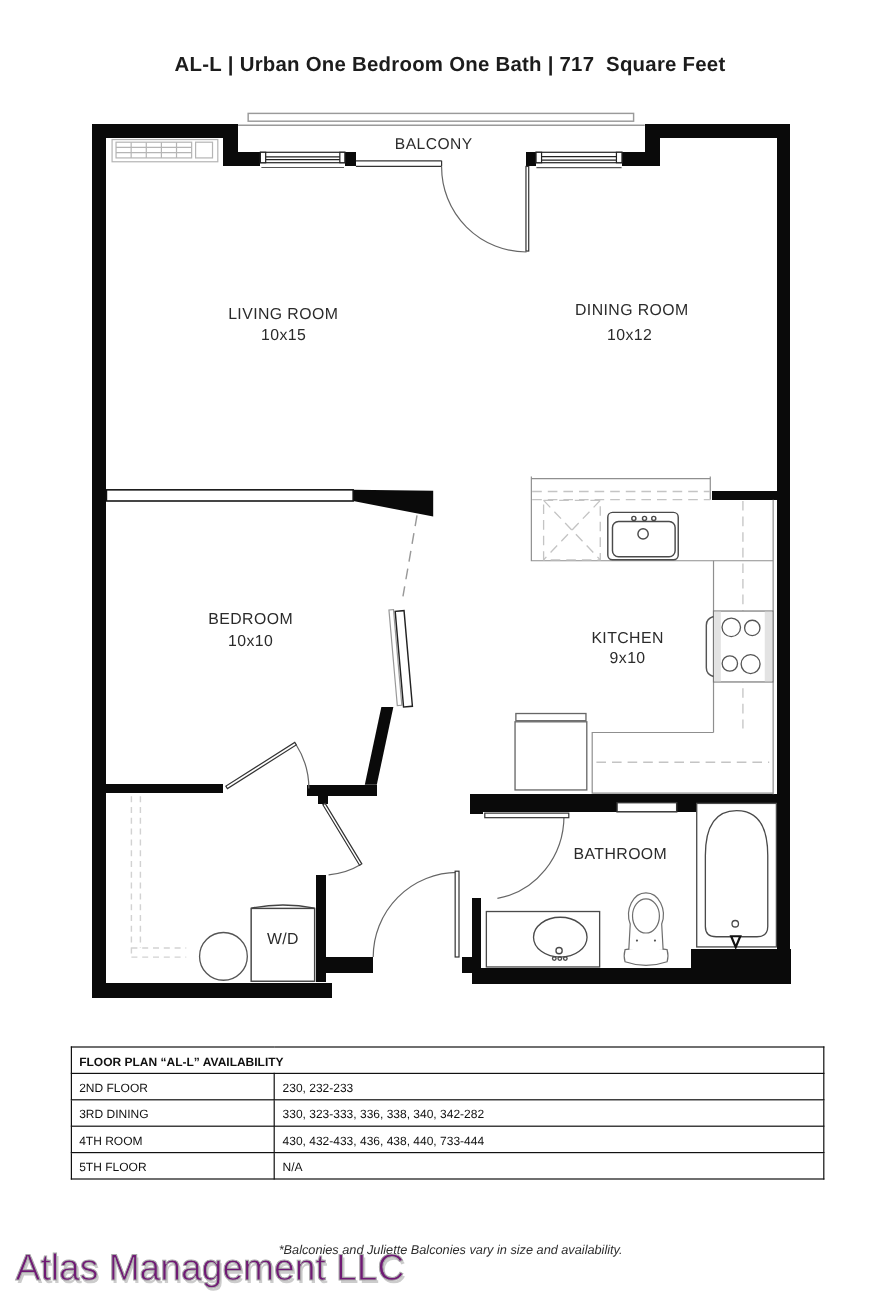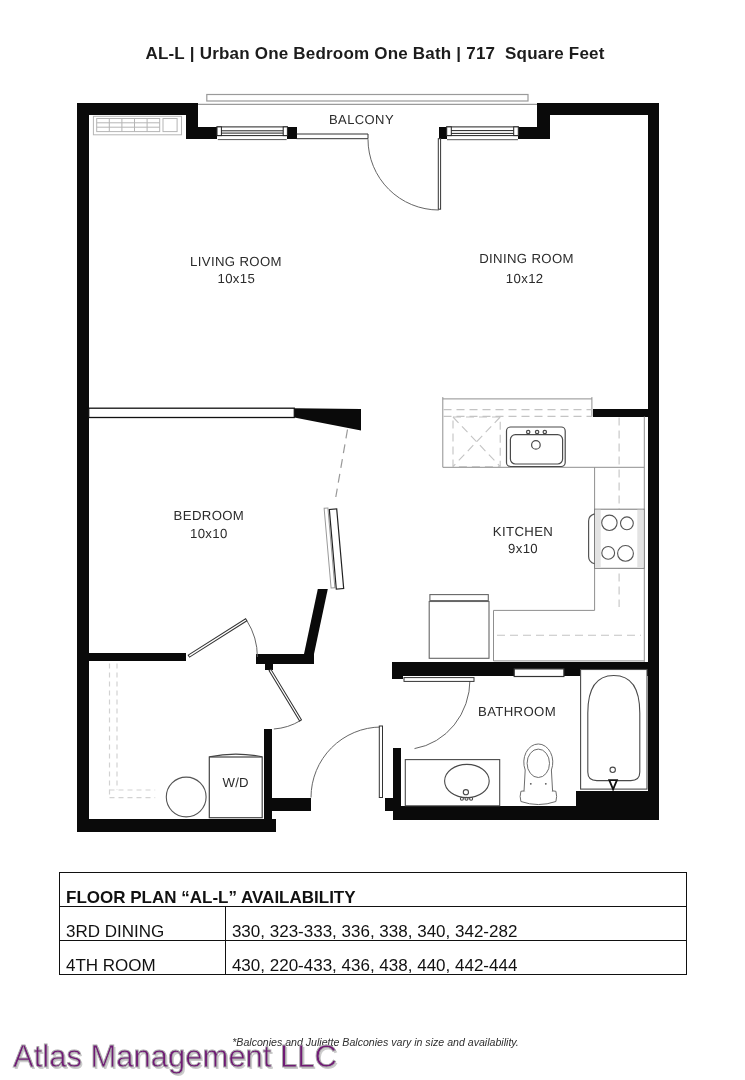--- a/index.html
+++ b/index.html
@@ -1,20 +1,20 @@
 <!DOCTYPE html>
 <html><head>
 <meta charset="utf-8">
 <style>
   html,body{margin:0;padding:0;background:#fff;}
   body{width:745px;height:1080px;position:relative;font-family:"Liberation Sans",sans-serif;overflow:hidden;-webkit-font-smoothing:antialiased;}
   .title{position:absolute;left:2.5px;top:43.5px;width:745px;text-align:center;font-weight:bold;font-size:17px;color:#1c1c1c;letter-spacing:0.2px;}
   svg text{font-family:"Liberation Sans",sans-serif;fill:#2b2b2b;text-rendering:geometricPrecision;}
   .avtable{position:absolute;left:59px;top:872px;border-collapse:collapse;table-layout:fixed;}
-  .avtable td{border:1.5px solid #111;font-size:17px;color:#111;padding:16px 0 0 6px;height:17px;line-height:15px;white-space:nowrap;overflow:hidden;}
+  .avtable td{border:1.5px solid #111;font-size:10px;color:#111;padding:4px 0 0 6px;height:17px;line-height:15px;white-space:nowrap;overflow:hidden;}
   .avtable .b{font-weight:bold;}
   .fnote{position:absolute;left:3px;top:1035.5px;width:745px;text-align:center;font-style:italic;font-size:10.6px;color:#2e2e2e;}
   .wmark{position:absolute;left:13px;top:1038.5px;font-size:31px;color:#701a75;letter-spacing:0;-webkit-text-stroke:0.85px #aaaaaa;text-shadow:1.6px 1.8px 0.5px #cccccc;white-space:nowrap;}
 </style>
 </head>
 <body>
 
 <div class="title">AL-L&nbsp;|&nbsp;Urban One Bedroom One Bath&nbsp;|&nbsp;717&nbsp;&nbsp;Square Feet</div>
 
 <svg width="745" height="860" viewBox="0 0 745 860" style="position:absolute;left:0;top:0">
@@ -250,25 +250,33 @@
 
 <text x="517" y="715.5" text-anchor="middle" font-size="13.2" letter-spacing="0.35">BATHROOM</text>
 </svg>
 
 <table class="avtable">
   <tbody>
       <tr>
         <td class="b" colspan="2" style="width:620px">FLOOR PLAN “AL-L” AVAILABILITY</td>
       </tr>
   <tr>
+        <td>2ND FLOOR</td>
+        <td>230, 232-233</td>
+      </tr>
+  <tr>
         <td>3RD DINING</td>
         <td>330, 323-333, 336, 338, 340, 342-282</td>
       </tr>
   <tr>
         <td>4TH ROOM</td>
-        <td>430, 220-433, 436, 438, 440, 442-444</td>
+        <td>430, 432-433, 436, 438, 440, 733-444</td>
+      </tr>
+  <tr>
+        <td>5TH FLOOR</td>
+        <td>N/A</td>
       </tr>
 </tbody>
   </table>
 
 <div class="fnote">*Balconies and Juliette Balconies vary in size and availability.</div>
 
 <div class="wmark">Atlas Management LLC</div>
 
 </body></html>

